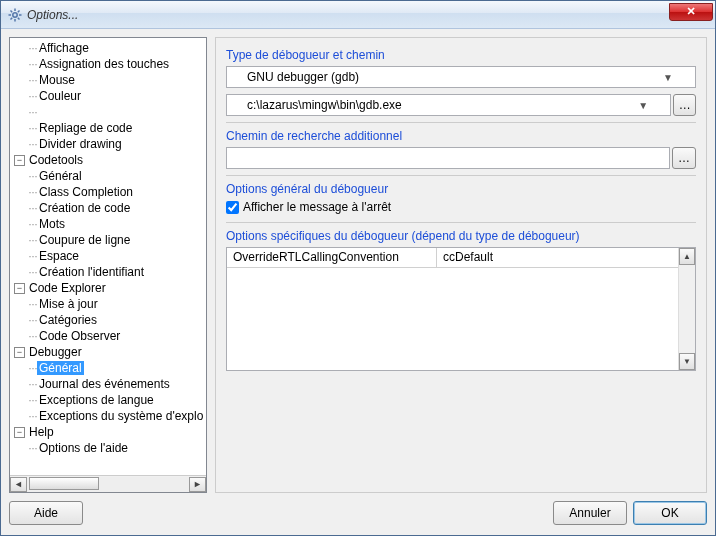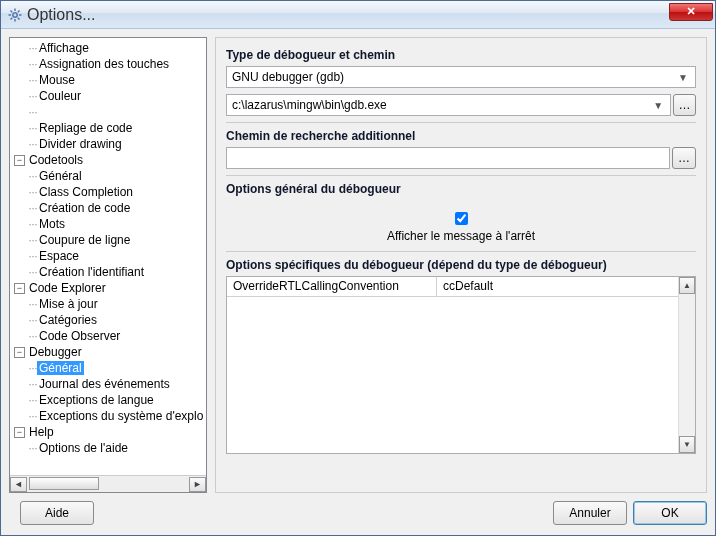--- a/index.html
+++ b/index.html
@@ -27,21 +27,21 @@
     border-bottom: 1px solid #b0c4de;
     display: flex;
     align-items: center;
     padding: 0 2px 0 6px;
     color: #333;
   }
   .titlebar .gear {
     width: 16px; height: 16px; margin-right: 4px;
     display:flex;align-items:center;justify-content:center;
   }
-  .titlebar .title { font-size: 16px; }
+  .titlebar .title { font-size: 12px; font-style: italic; }
   .titlebar .spacer { flex: 1; }
   .close-btn {
     width: 44px; height: 18px;
     background: linear-gradient(to bottom,#e77 0%, #d33 48%, #b11 52%, #c33 100%);
     border: 1px solid #882020;
     border-radius: 0 0 3px 3px;
     color: #fff;
     display:flex;align-items:center;justify-content:center;
     margin-top:-6px;
     font-size:11px;font-weight:bold;
@@ -107,52 +107,52 @@
   }
   .hscroll .track { flex:1;height:15px;background:#eee;position:relative; }
   .hscroll .thumb { position:absolute;left:2px;top:0;width:70px;height:13px;border:1px solid #999;background:linear-gradient(#fff,#ddd);}
   .right-panel {
     flex:1;
     border:1px solid #ccc;
     background:#f0f0f0;
     padding:6px 10px 6px 10px;
     overflow:auto;
   }
-  .section-label { margin: 4px 0 4px 0; color:#0f172a;font-weight:bold; }
+  .section-label { margin: 4px 0 4px 0; color:#1d4ed8; }
   .combo {
     width:100%;
     height:22px;
     border:1px solid #abadb3;
     background:#fff;
     display:flex;align-items:center;
-    padding:0 5px;
+    padding:0 20px;
     margin-bottom:6px;
   }
   .combo .txt { flex:1; }
   .combo .arr {
     width:14px;text-align:center;color:#555;font-size:10px;
   }
   .row { display:flex;gap:2px;align-items:center;margin-bottom:6px; }
   .row .combo { margin-bottom:0; }
   .browse-btn {
     width:24px;height:22px;
     border:1px solid #8a8a8a;
     background:linear-gradient(#fafafa,#e3e3e3);
     border-radius:3px;
     display:flex;align-items:center;justify-content:center;
     font-size:12px;
   }
   .textbox {
     flex:1;height:22px;border:1px solid #abadb3;background:#fff;
   }
   .sep { height:1px;background:#ccc;margin:6px 0; }
-  .checkbox-row { display:flex;align-items:center;gap:4px;margin:16px 0 8px 0;flex-direction:column;}
+  .checkbox-row { display:flex;align-items:center;gap:4px;margin:4px 0 8px 0;}
   .checkbox-row input { margin:0; }
   .grid {
-    border:1px solid #abadb3;background:#fff;height:178px;width:100%;
+    border:1px solid #abadb3;background:#fff;height:124px;width:100%;
     position:relative;
   }
   .grid-header {
     display:flex;height:20px;
   }
   .grid-header .cell {
     border-right:1px solid #d0d0d0;border-bottom:1px solid #d0d0d0;
     padding:2px 6px;background:#fff;
   }
   .grid-header .cell:first-child { width:210px; }
@@ -162,21 +162,20 @@
     background:#f0f0f0;border-left:1px solid #ddd;
     display:flex;flex-direction:column;
   }
   .grid-vscroll .va { height:17px;background:linear-gradient(#fafafa,#e0e0e0);border:1px solid #999;display:flex;align-items:center;justify-content:center;font-size:8px;color:#444;}
   .grid-vscroll .vt { flex:1; }
   .footer {
     display:flex;
     gap:6px;
     align-items:center;
     padding: 2px 0;
-    margin-left: 11px;
   }
   .btn {
     min-width:74px;height:24px;
     border:1px solid #8a8a8a;border-radius:3px;
     background:linear-gradient(#fafafa,#e3e3e3);
     display:flex;align-items:center;justify-content:center;
     font-size:12px;
   }
   .btn.default { border:1px solid #3c7fb1; box-shadow:inset 0 0 0 1px #9ac6e6; }
 </style>

